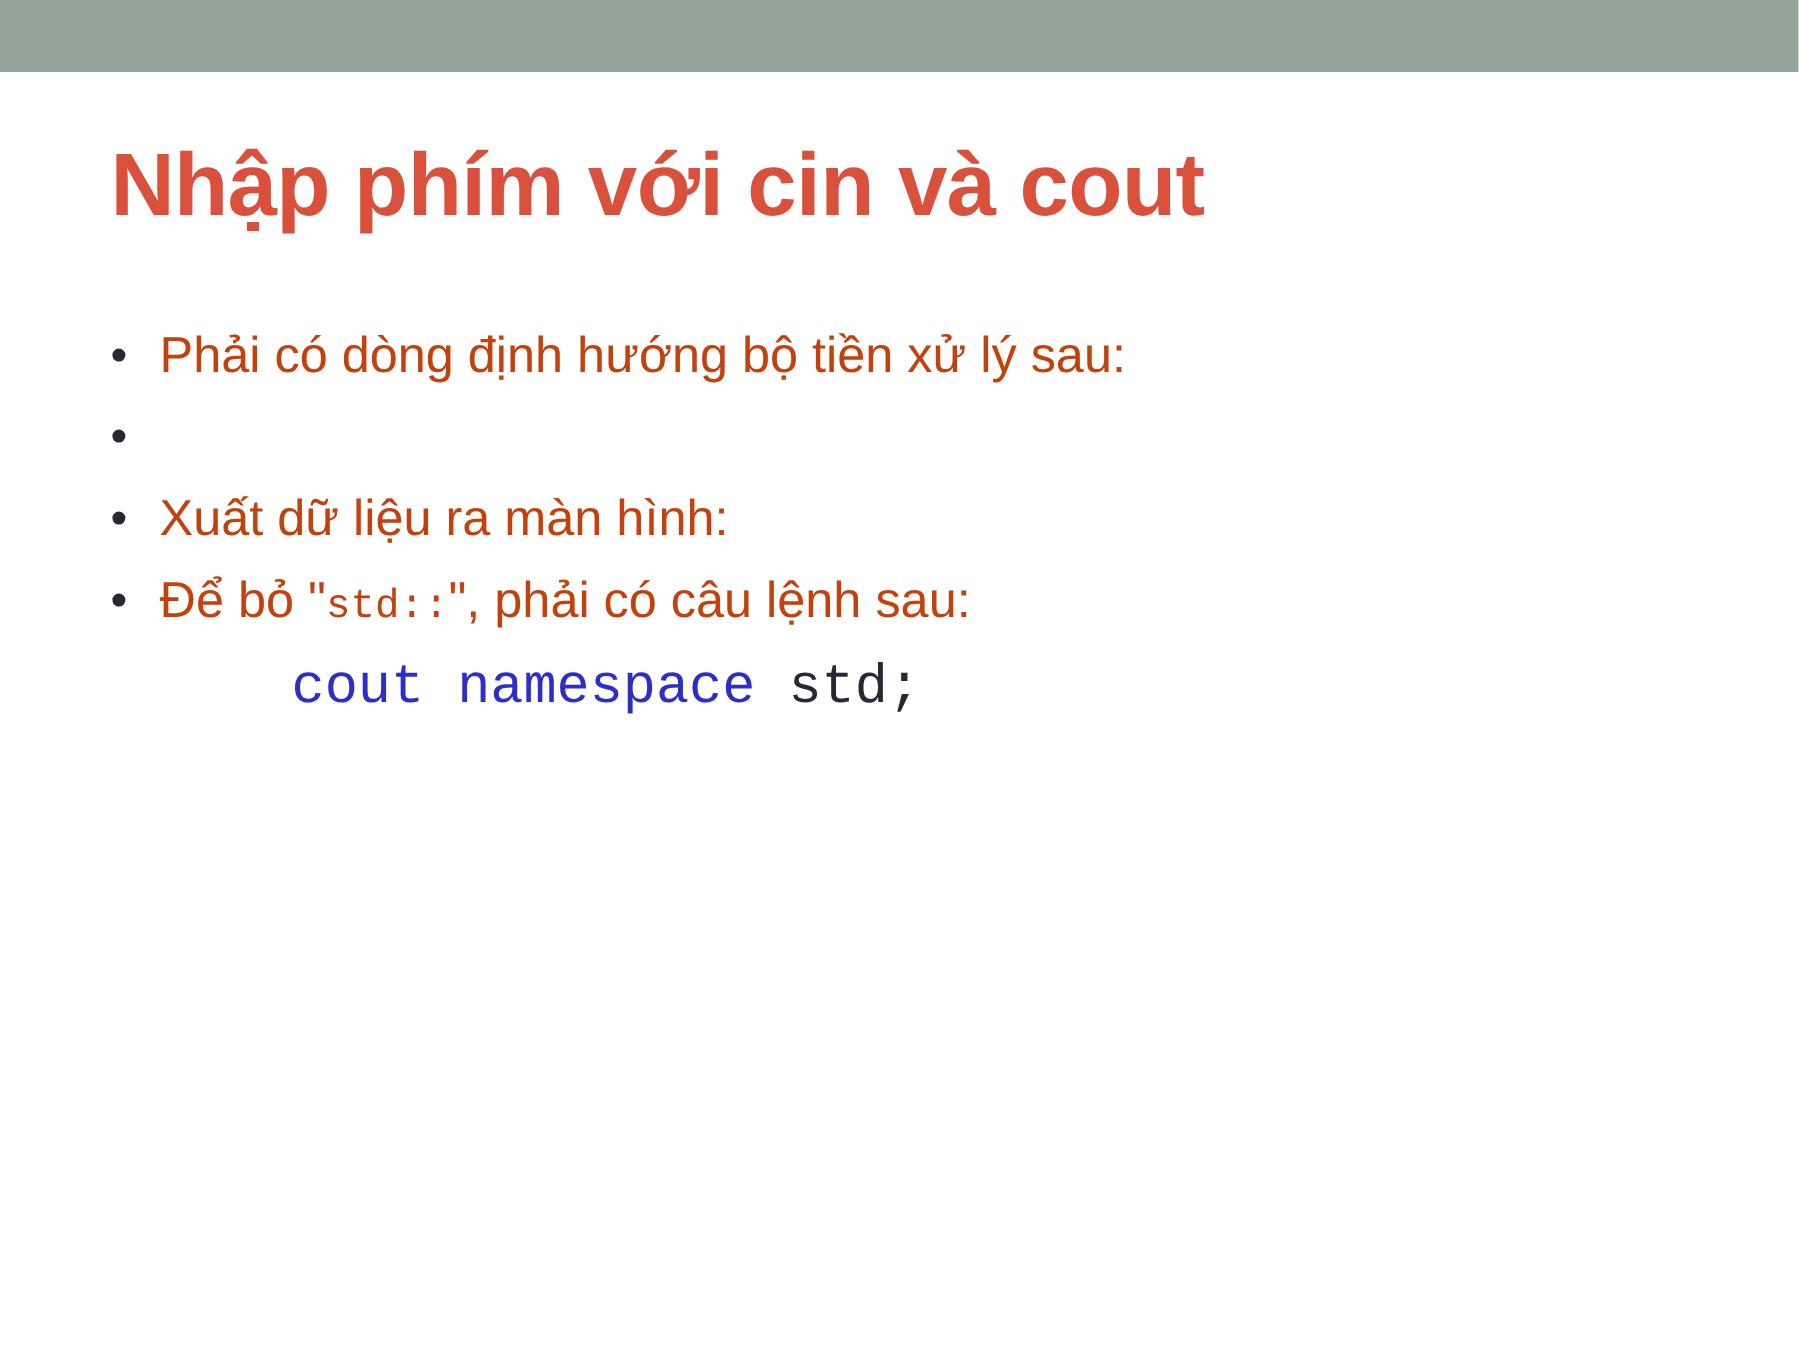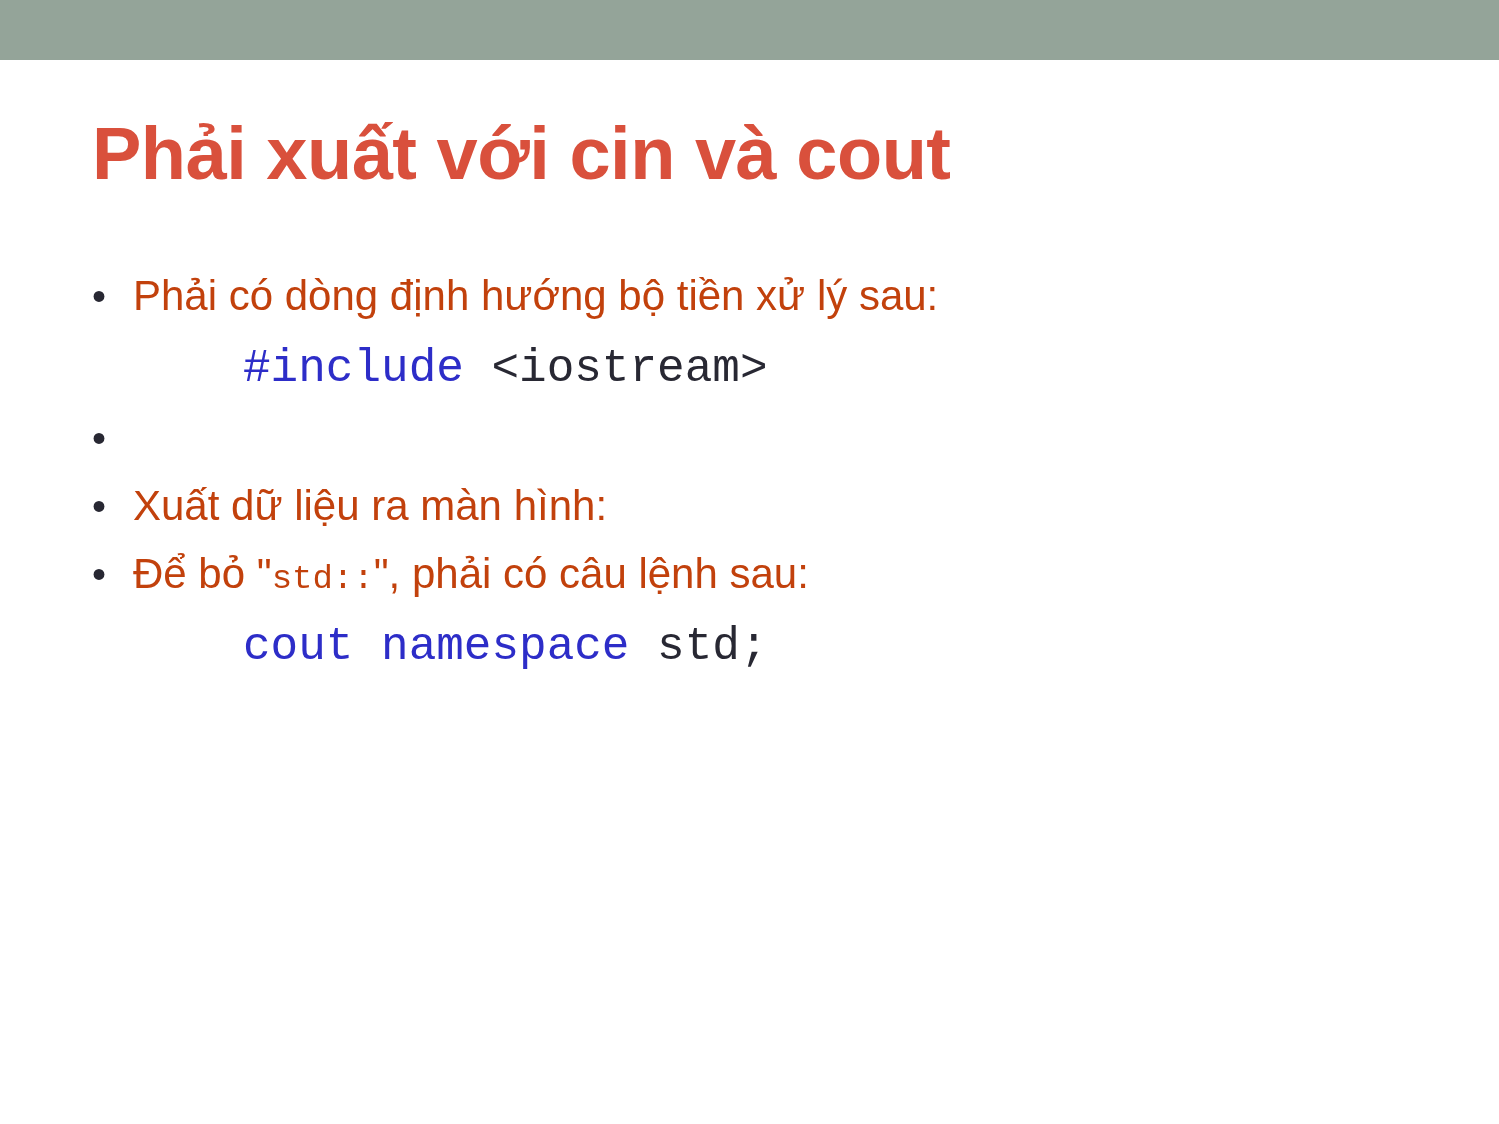--- a/index.html
+++ b/index.html
@@ -100,30 +100,27 @@
     color: #282833;
   }
 </style>
 </head>
 <body>
 
 <div class="slide">
 
   <div class="top-band"></div>
 
-  <div class="title">Phải xuất với cin và cout</div>
+  <div class="title">Nhập phím với cin và cout</div>
 
   <div class="body">
 
     <div class="bullet-row">
       <span class="bullet-marker">•</span>
       <span class="bullet-text">Phải có dòng định hướng bộ tiền xử lý sau:</span>
-    </div>
-    <div class="code-row">
-      <div class="code-line"><span class="kw">#include</span><span class="plain"> </span><span class="plain">&lt;iostream&gt;</span></div>
     </div>
 
     <div class="bullet-row">
       <span class="bullet-marker">•</span>
     </div>
 
     <div class="bullet-row">
       <span class="bullet-marker">•</span>
       <span class="bullet-text">Xuất dữ liệu ra màn hình:</span>
     </div>

